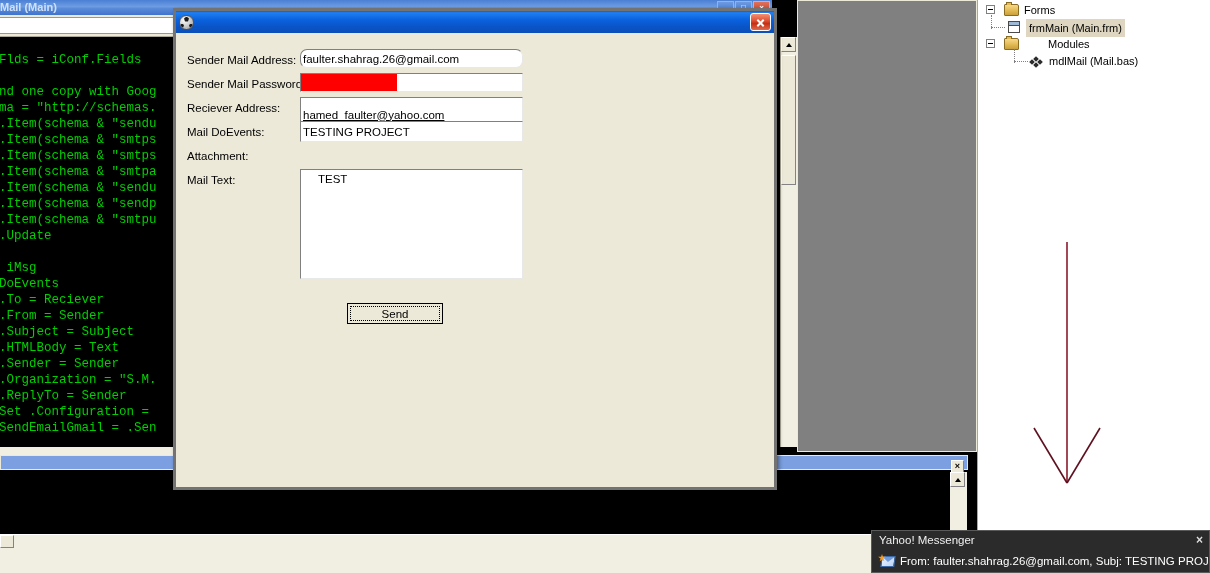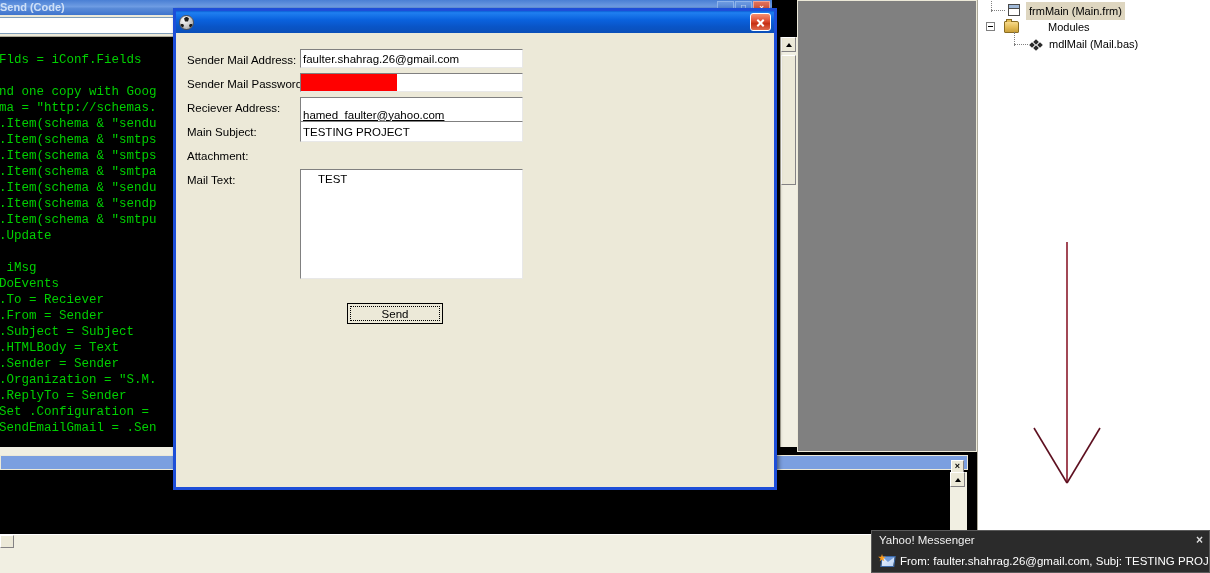--- a/index.html
+++ b/index.html
@@ -92,21 +92,21 @@
   .tnode.sel .lbl{background:#ded6c0;}
   .tdash{position:absolute;border-left:1px dotted #808080;}
   .tdash-h{position:absolute;border-top:1px dotted #808080;}
 
   
   .arrow-svg{position:absolute;left:1020px;top:240px;width:120px;height:250px;pointer-events:none;}
 
   
   #dlg{
     position:absolute;left:173px;top:8px;width:604px;height:482px;
-    background:#ece9d8;border:3px solid #1d4ed8;box-sizing:border-box;
+    background:#ece9d8;border:3px solid #737373;box-sizing:border-box;
     box-shadow:2px 2px 4px rgba(0,0,0,.45);
   }
   #dlg .titlebar{
     position:absolute;left:0;top:0;right:0;height:22px;
     background:linear-gradient(to bottom,#0b5fd6 0%,#1f7ff0 8%,#0a62de 40%,#0955c8 70%,#0b4fb8 100%);
     display:flex;align-items:center;
   }
   .dlg-ico{
     width:15px;height:15px;margin-left:3px;border-radius:50%;
     background:radial-gradient(circle at 35% 32%,#ffffff 0%,#d8d8d8 38%,#9a9a9a 100%);
@@ -168,21 +168,21 @@
   .ym-star{position:absolute;left:0px;top:0px;width:8px;height:8px;background:#ff9c19;
     clip-path:polygon(50% 0,61% 35%,98% 35%,68% 57%,79% 91%,50% 70%,21% 91%,32% 57%,2% 35%,39% 35%);}
 </style>
 </head>
 <body>
 
 <div id="ide">
 
   <div class="codewin">
     <div class="codewin-title">
-      <span>Send (Code)</span>
+      <span>Mail (Main)</span>
       <span class="wbtns">
         <span class="wbtn">_</span>
         <span class="wbtn">□</span>
         <span class="wbtn close">×</span>
       </span>
     </div>
 
     <div class="codewin-combos">
       <div class="combo left">
         <span></span>
@@ -245,20 +245,25 @@
         <span class="tri up"></span>
       </div>
   </div>
   <div class="bottom-strip">
     <div class="cell"></div>
   </div>
 
   <div class="projexp">
     <div class="tree">
 
+      <div class="tnode" style="height:17px;">
+        <span class="exp" style="left:8px;"></span>
+        <span class="ico folder" style="left:26px;width:15px;height:12px;"></span>
+        <span class="lbl" style="left:46px;">Forms</span>
+      </div>
 
       <div class="tnode sel" style="height:17px;">
         <span class="tdash" style="left:13px;top:-4px;height:14px;"></span>
         <span class="tdash-h" style="left:13px;top:8px;width:14px;"></span>
         <span class="ico form" style="left:30px;"></span>
         <span class="lbl" style="left:48px;padding:1px 3px;">frmMain (Main.frm)</span>
       </div>
 
       <div class="tnode" style="height:17px;">
         <span class="exp" style="left:8px;"></span>
@@ -294,30 +299,30 @@
     <span class="dlg-ico">
         <em></em>
       </span>
     <span class="dlg-title"></span>
     <span class="dlg-close"></span>
   </div>
 
   <div class="dlg-body">
 
     <span class="flabel" style="left:11px;top:21px;">Sender Mail Address:</span>
-    <input class="finput" style="left: 124px; top: 16px; width: 223px; height: 19px;" value="faulter.shahrag.26@gmail.com">
+    <input class="finput" style="left: 124px; top: 16px; width: 223px; height: 19px; border-radius: 7px;" value="faulter.shahrag.26@gmail.com">
 
     <span class="flabel" style="left:11px;top:45px;">Sender Mail Password:</span>
     <input class="finput" type="password" style="left: 124px; top: 40px; width: 223px; height: 19px;" value="">
     <span class="pwdbar" style="left:125px;top:41px;width:96px;height:17px;"></span>
 
     <span class="flabel" style="left:11px;top:69px;">Reciever Address:</span>
     <input class="finput" style="left: 124px; top: 64px; width: 223px; height: 35px; text-decoration: underline;" value="hamed_faulter@yahoo.com">
 
-    <span class="flabel" style="left:11px;top:93px;">Main Subject:</span>
+    <span class="flabel" style="left:11px;top:93px;">Mail DoEvents:</span>
     <input class="finput" style="left: 124px; top: 88px; width: 223px; height: 21px;" value="TESTING PROJECT">
 
     <span class="flabel" style="left:11px;top:117px;">Attachment:</span>
 
     <span class="flabel" style="left:11px;top:141px;">Mail Text:</span>
     <textarea class="finput tall" style="left: 124px; top: 136px; width: 223px; padding-left: 17px;">TEST</textarea>
 
     <div class="sendbtn" style="left:171px;top:270px;width:96px;height:21px;">
       <span class="inner">Send</span>
     </div>

